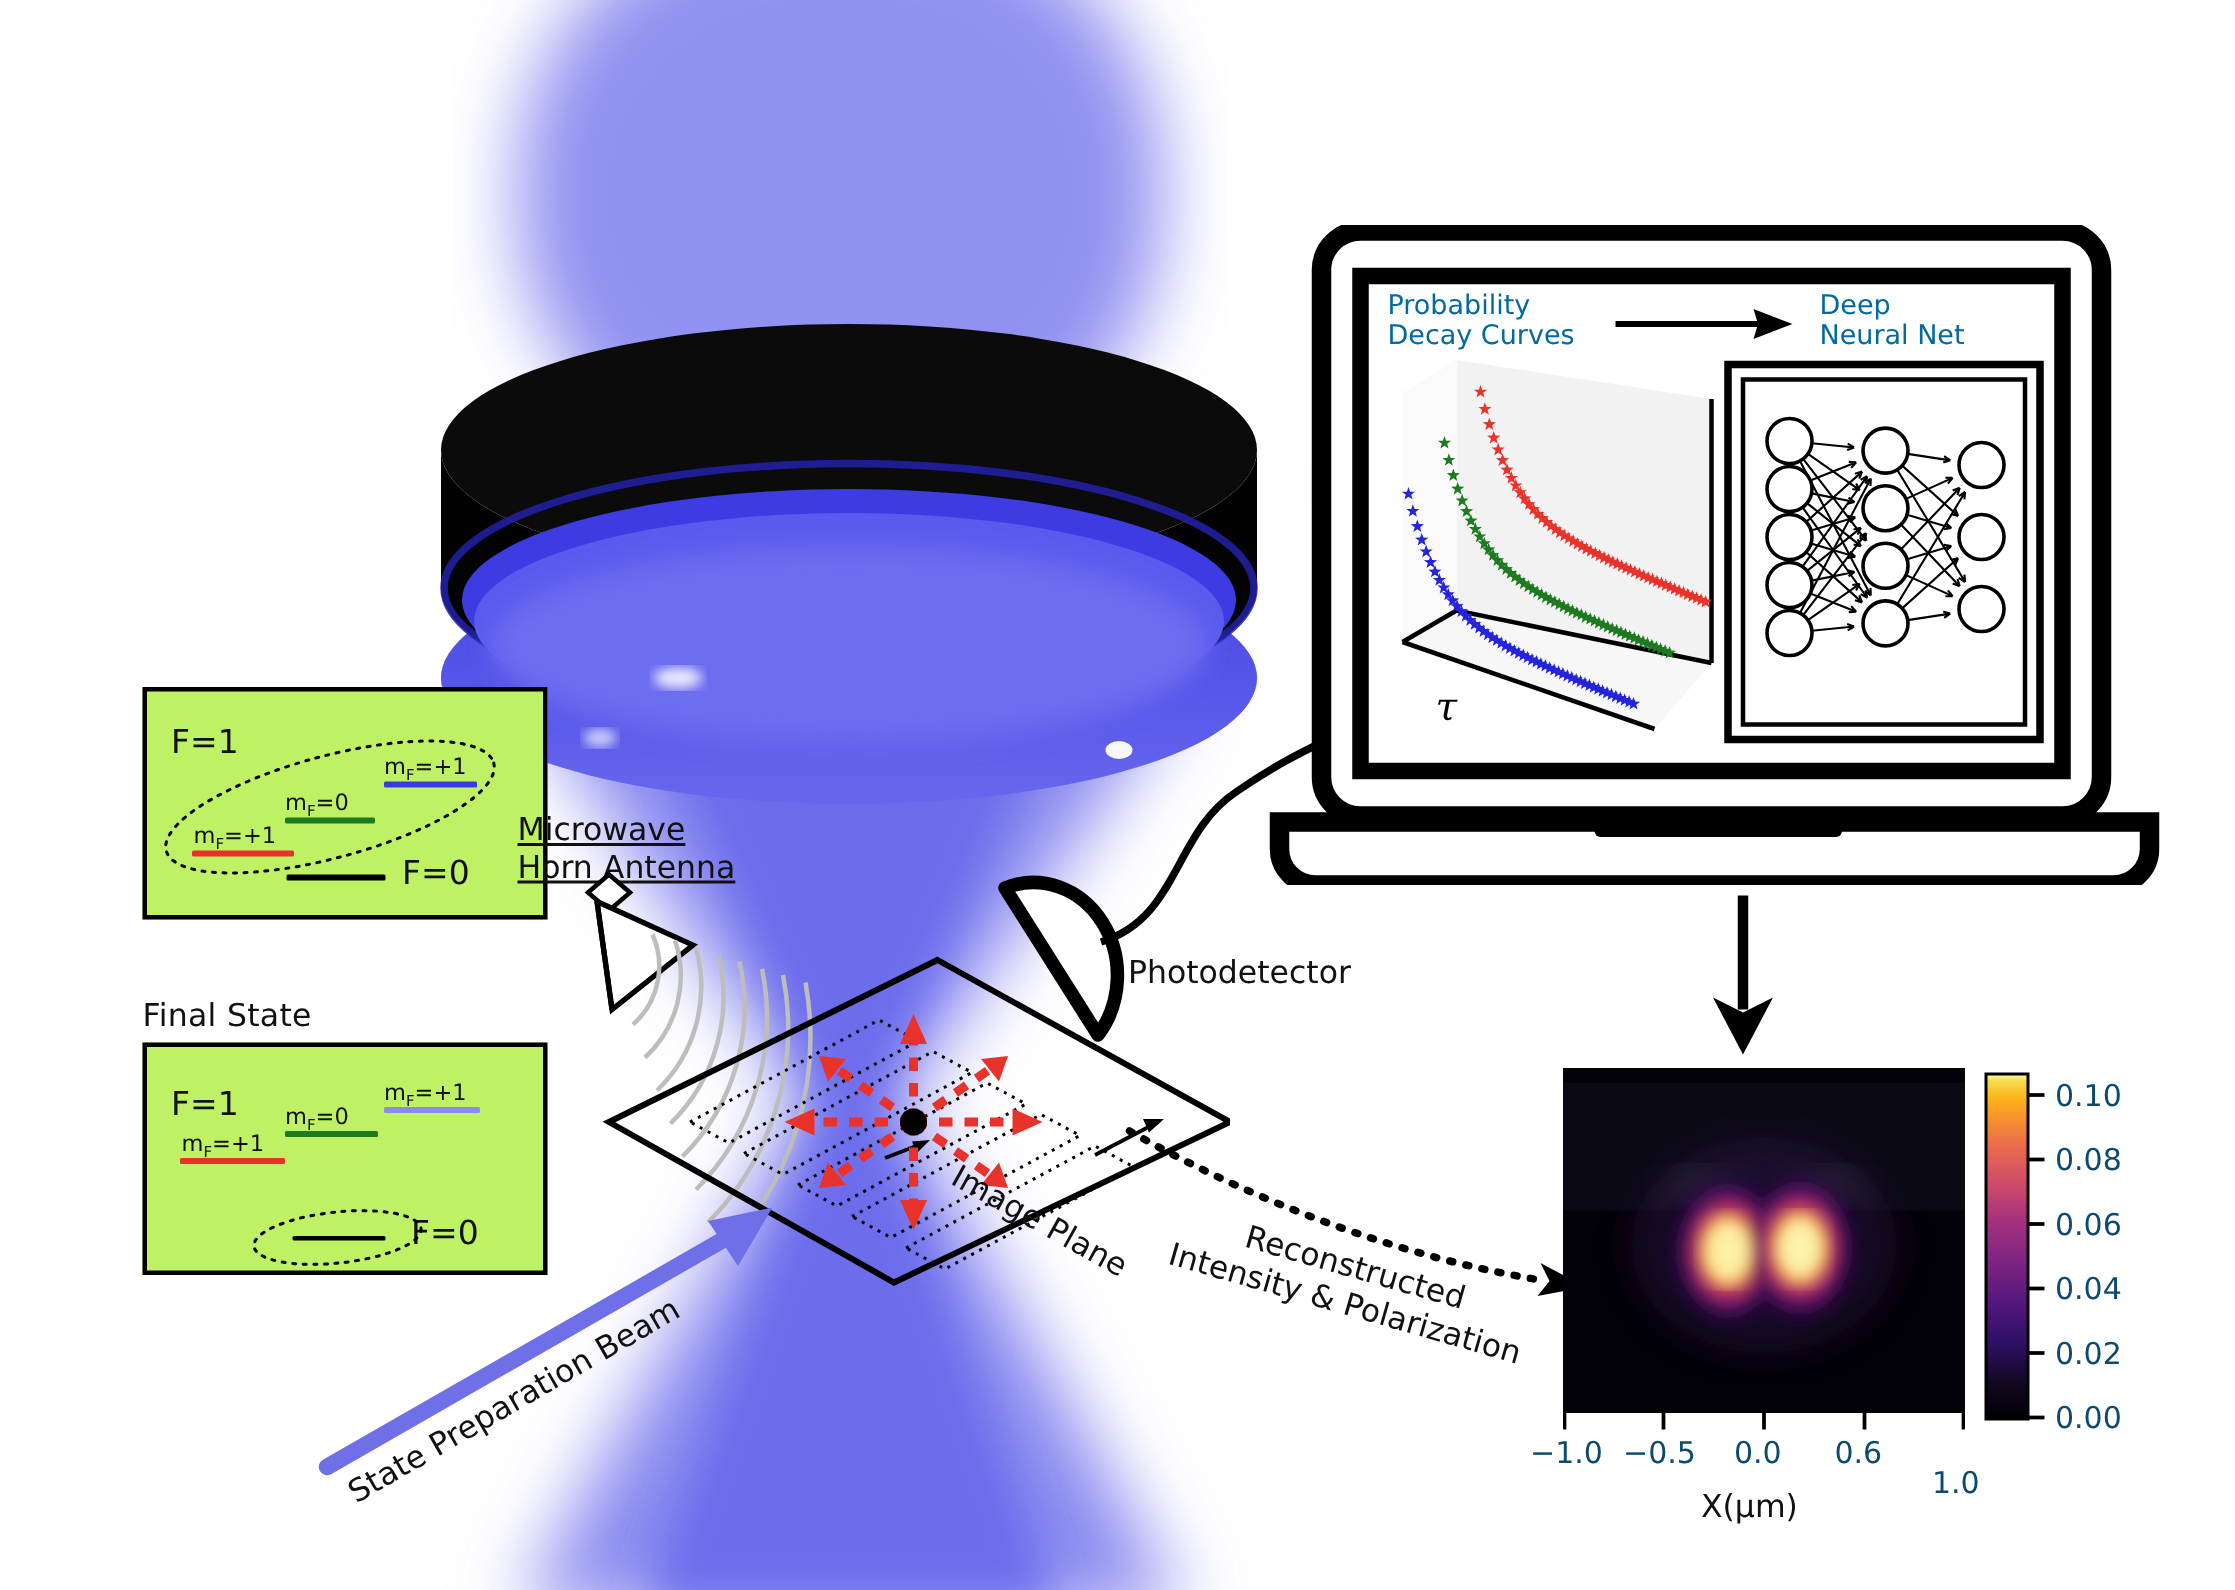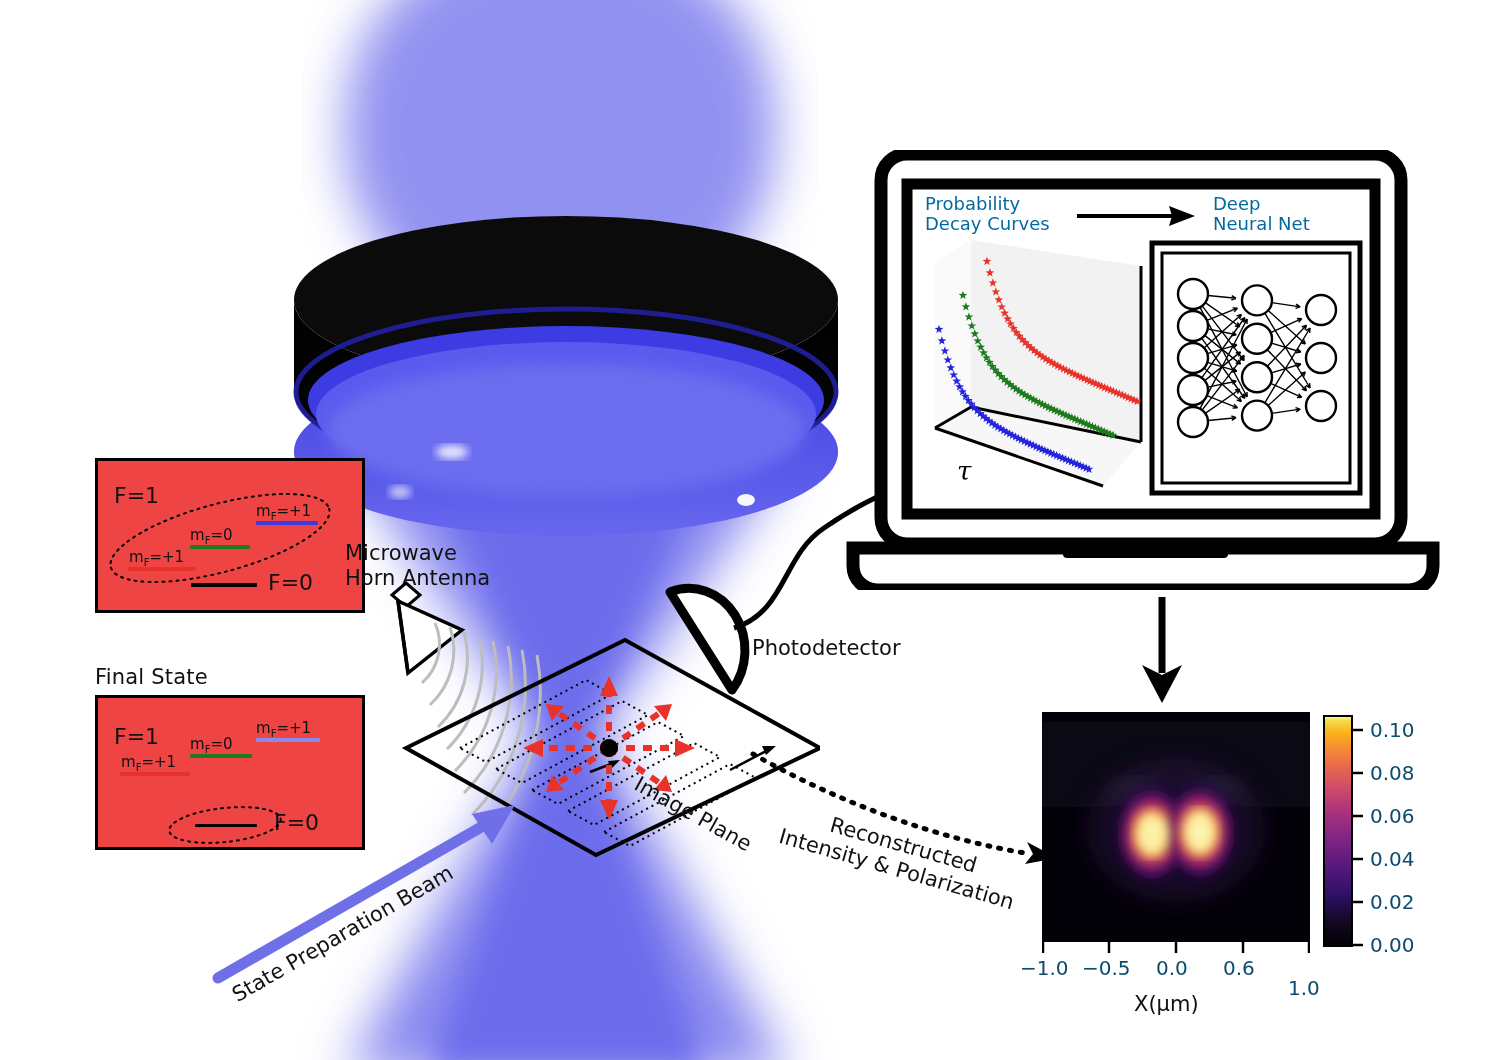--- a/index.html
+++ b/index.html
@@ -3,21 +3,21 @@
 <meta charset="utf-8">
 <style>
   html,body{margin:0;padding:0;background:#ffffff;}
   body{width:1490px;height:1060px;font-family:"DejaVu Sans","Liberation Sans",sans-serif;}
   #stage{position:relative;width:1490px;height:1060px;overflow:hidden;background:#fff;}
   svg{display:block;}
   .abs{position:absolute;}
 
   
   .panel-title{font-size:21px;color:#111;letter-spacing:.2px;}
-  .lvlbox{border:3px solid #000;background:#ef4444;box-sizing:border-box;position:relative;}
+  .lvlbox{border:3px solid #000;background:#bef264;box-sizing:border-box;position:relative;}
   .lvl-line{position:absolute;height:4px;border-radius:1px;}
   .lvl-lab{position:absolute;font-size:15px;color:#111;white-space:nowrap;}
   .lvl-lab sub{font-size:10px;}
   .big-lab{position:absolute;font-size:22px;color:#111;white-space:nowrap;}
 
   
   .lap-title{font-size:18px;color:#0369a1;line-height:1.12;white-space:pre-line;}
 
   
   .axlab{font-size:21px;color:#111;white-space:nowrap;}
@@ -136,21 +136,21 @@
 
       <div class="lvl-line" style="left:97px;top:126px;width:62px;height:3px;background:#000;"></div>
       <span class="big-lab" style="left:176px;top:112px;">F=0</span>
 
       <svg class="abs" style="left:0;top:0" width="270" height="155">
         <ellipse cx="127" cy="127" rx="56" ry="17" transform="rotate(-6 127 127)" fill="none" stroke="#000" stroke-width="2" stroke-dasharray="2,5" stroke-linecap="round"></ellipse>
       </svg>
     </div>
   </div>
 
-  <div class="abs plain" style="left:345px;top:541px;">Microwave
+  <div class="abs plain" style="left:345px;top:541px;text-decoration:underline;">Microwave
 Horn Antenna</div>
 
   <svg class="abs" style="left:330px;top:575px;" width="360" height="240">
 
     <polygon points="62,20 76,8 90,20 76,32" fill="#fff" stroke="#000" stroke-width="3"></polygon>
 
     <polygon points="68,26 132,55 78,98" fill="#fff" stroke="#000" stroke-width="3.5"></polygon>
     <line x1="68" y1="26" x2="78" y2="98" stroke="#000" stroke-width="3.5"></line>
 
     <g fill="none" stroke="#bdbdbd" stroke-width="3">

